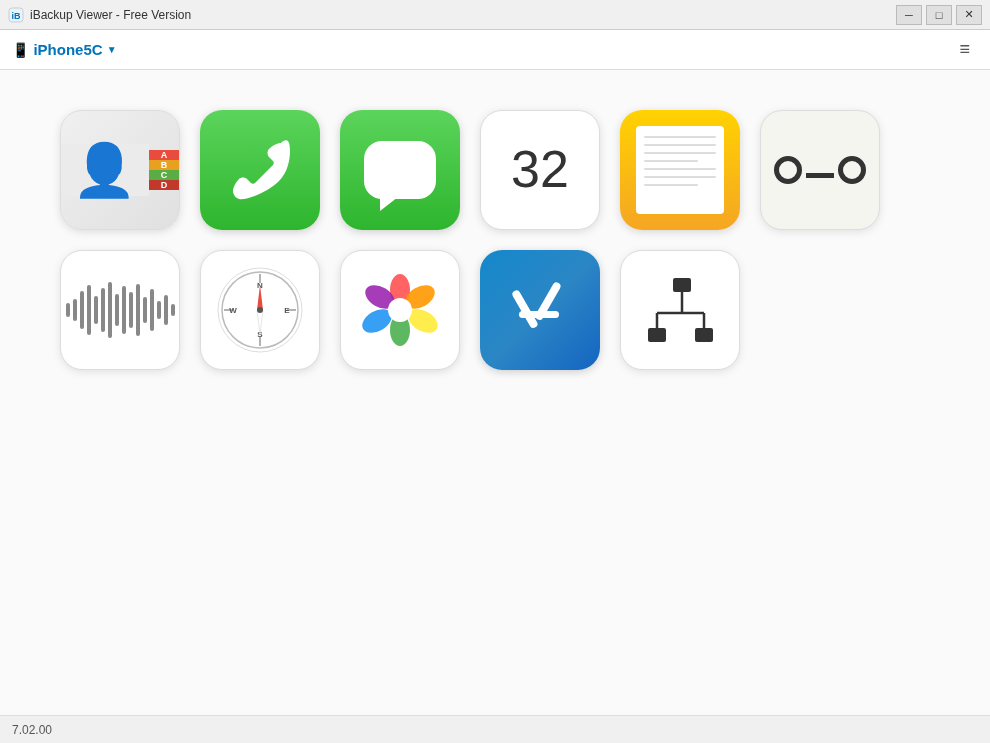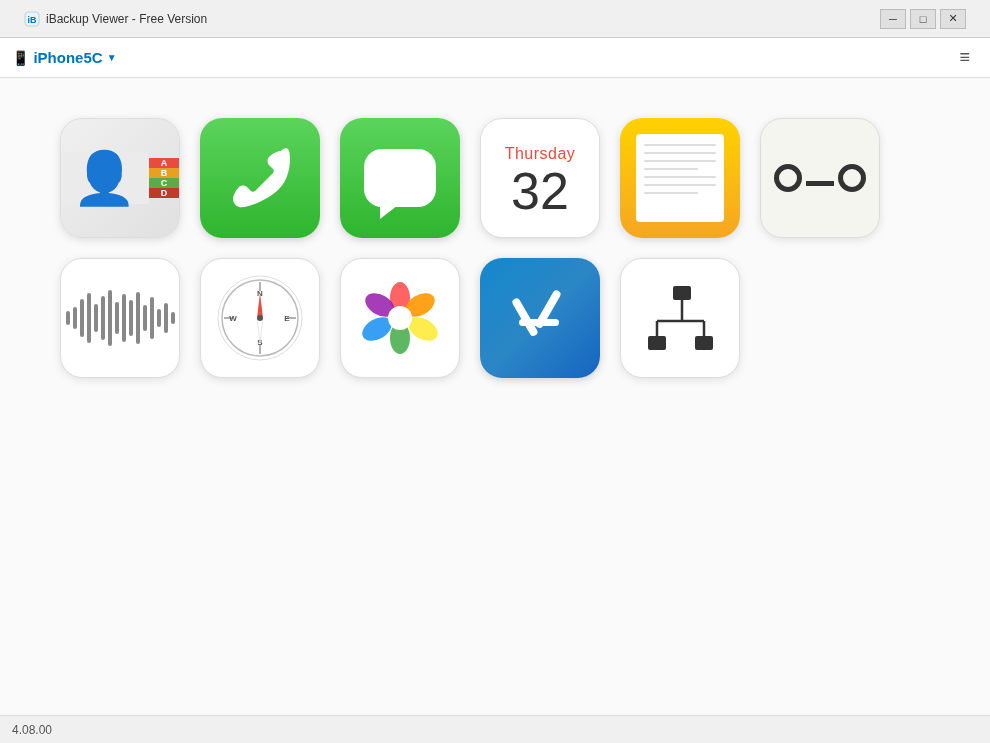--- a/index.html
+++ b/index.html
@@ -10,25 +10,25 @@
       height: 743px;
       display: flex;
       flex-direction: column;
       overflow: hidden;
     }
 
     
     .title-bar {
       background: #f0f0f0;
       border-bottom: 1px solid #ccc;
-      height: 38px;
+      height: 30px;
       display: flex;
       align-items: center;
       justify-content: space-between;
-      padding: 0 24px;
+      padding: 0 8px;
       flex-shrink: 0;
     }
     .title-bar-left {
       display: flex;
       align-items: center;
       gap: 6px;
       font-size: 12px;
       color: #333;
     }
     .title-bar-icon {
@@ -381,21 +381,20 @@
             <path d="M14 8 C14 8 20 8 26 14 C28 16 28 20 26 22 L22 26 C21 27 21 29 22 30 L40 48 C41 49 43 49 44 48 L48 44 C50 42 54 42 56 44 C62 50 62 56 62 56 C62 56 62 62 56 64 C50 66 28 58 16 46 C4 34 4 14 6 8 C8 2 14 8 14 8 Z" fill="white" stroke="none"></path>
           </g>
         </svg>
       </div>
 
       <div class="app-icon icon-messages">
         <div class="message-bubble"></div>
       </div>
 
       <div class="app-icon icon-calendar">
-        <div class="calendar-header">Thursday</div>
         <div class="calendar-day">32</div>
       </div>
 
       <div class="app-icon icon-notes">
         <div class="notes-paper">
           <div class="notes-line wide"></div>
           <div class="notes-line wide"></div>
           <div class="notes-line wide"></div>
           <div class="notes-line medium"></div>
           <div class="notes-line wide"></div>
@@ -500,14 +499,14 @@
           <line x1="14" y1="40" x2="14" y2="55" stroke="#333" stroke-width="2.5"></line>
           <line x1="61" y1="40" x2="61" y2="55" stroke="#333" stroke-width="2.5"></line>
         </svg>
       </div>
 
     </div>
   </div>
 </div>
 
 <div class="status-bar">
-  <span class="version-text">4.08.00</span>
+  <span class="version-text">7.02.00</span>
 </div>
 
 </body></html>

